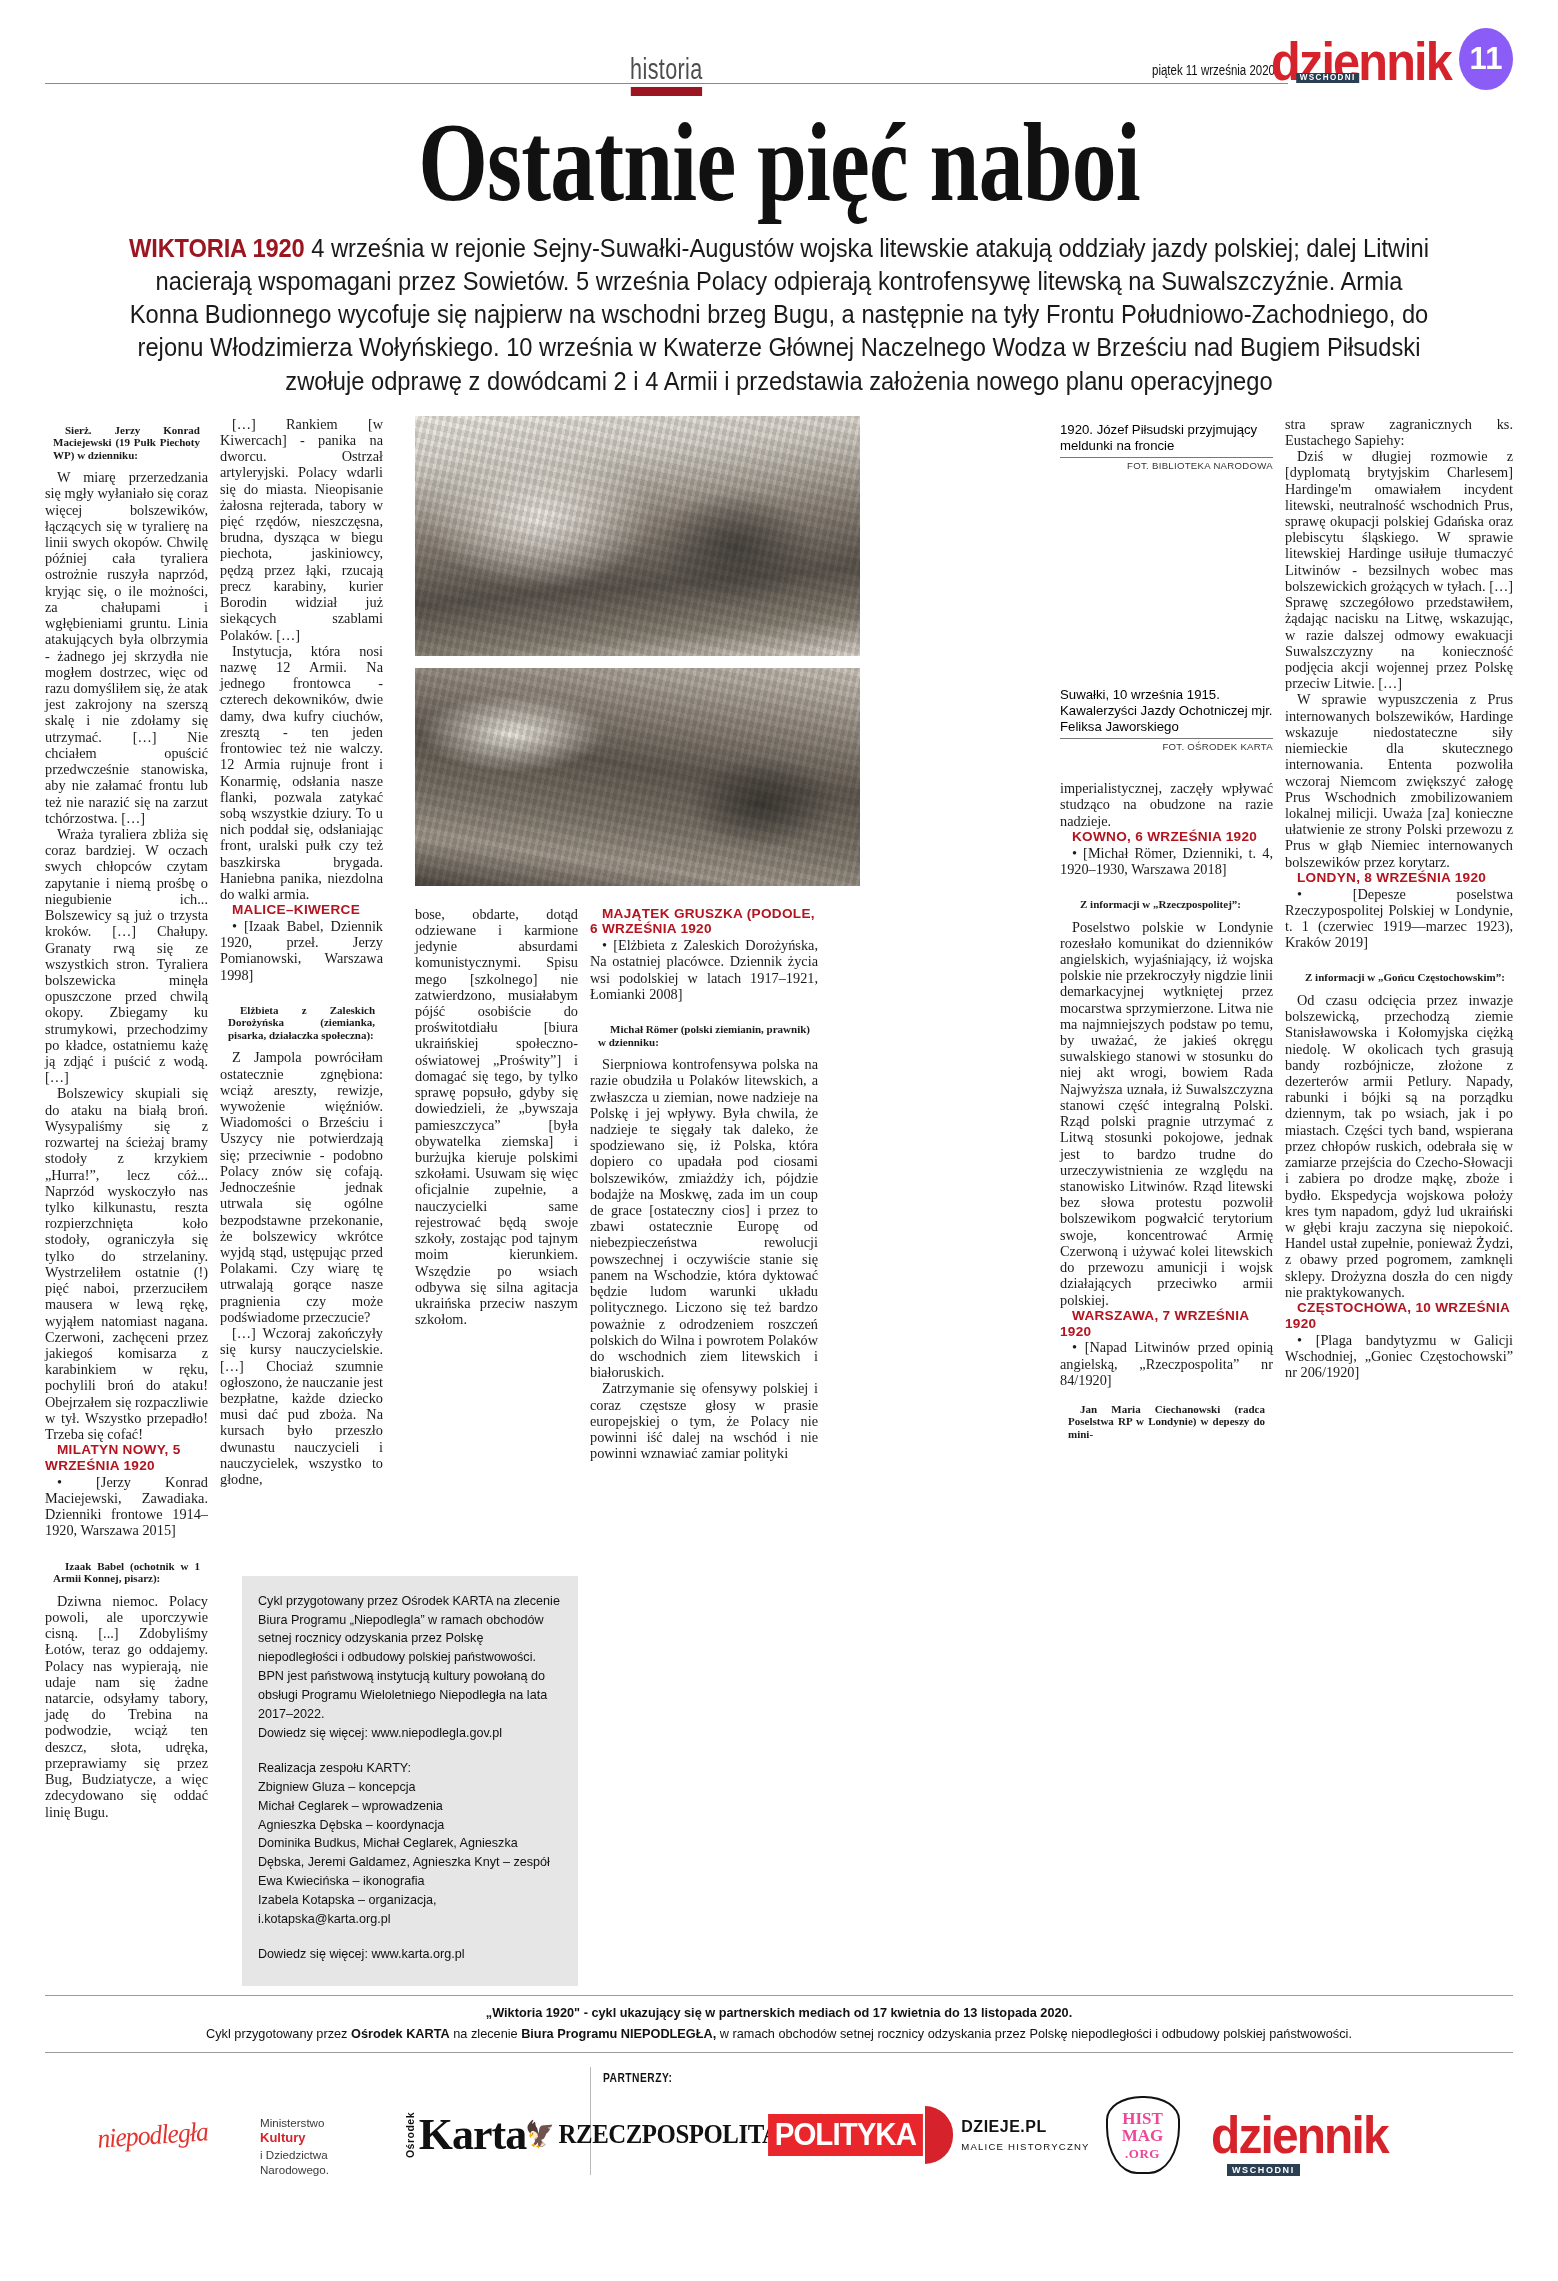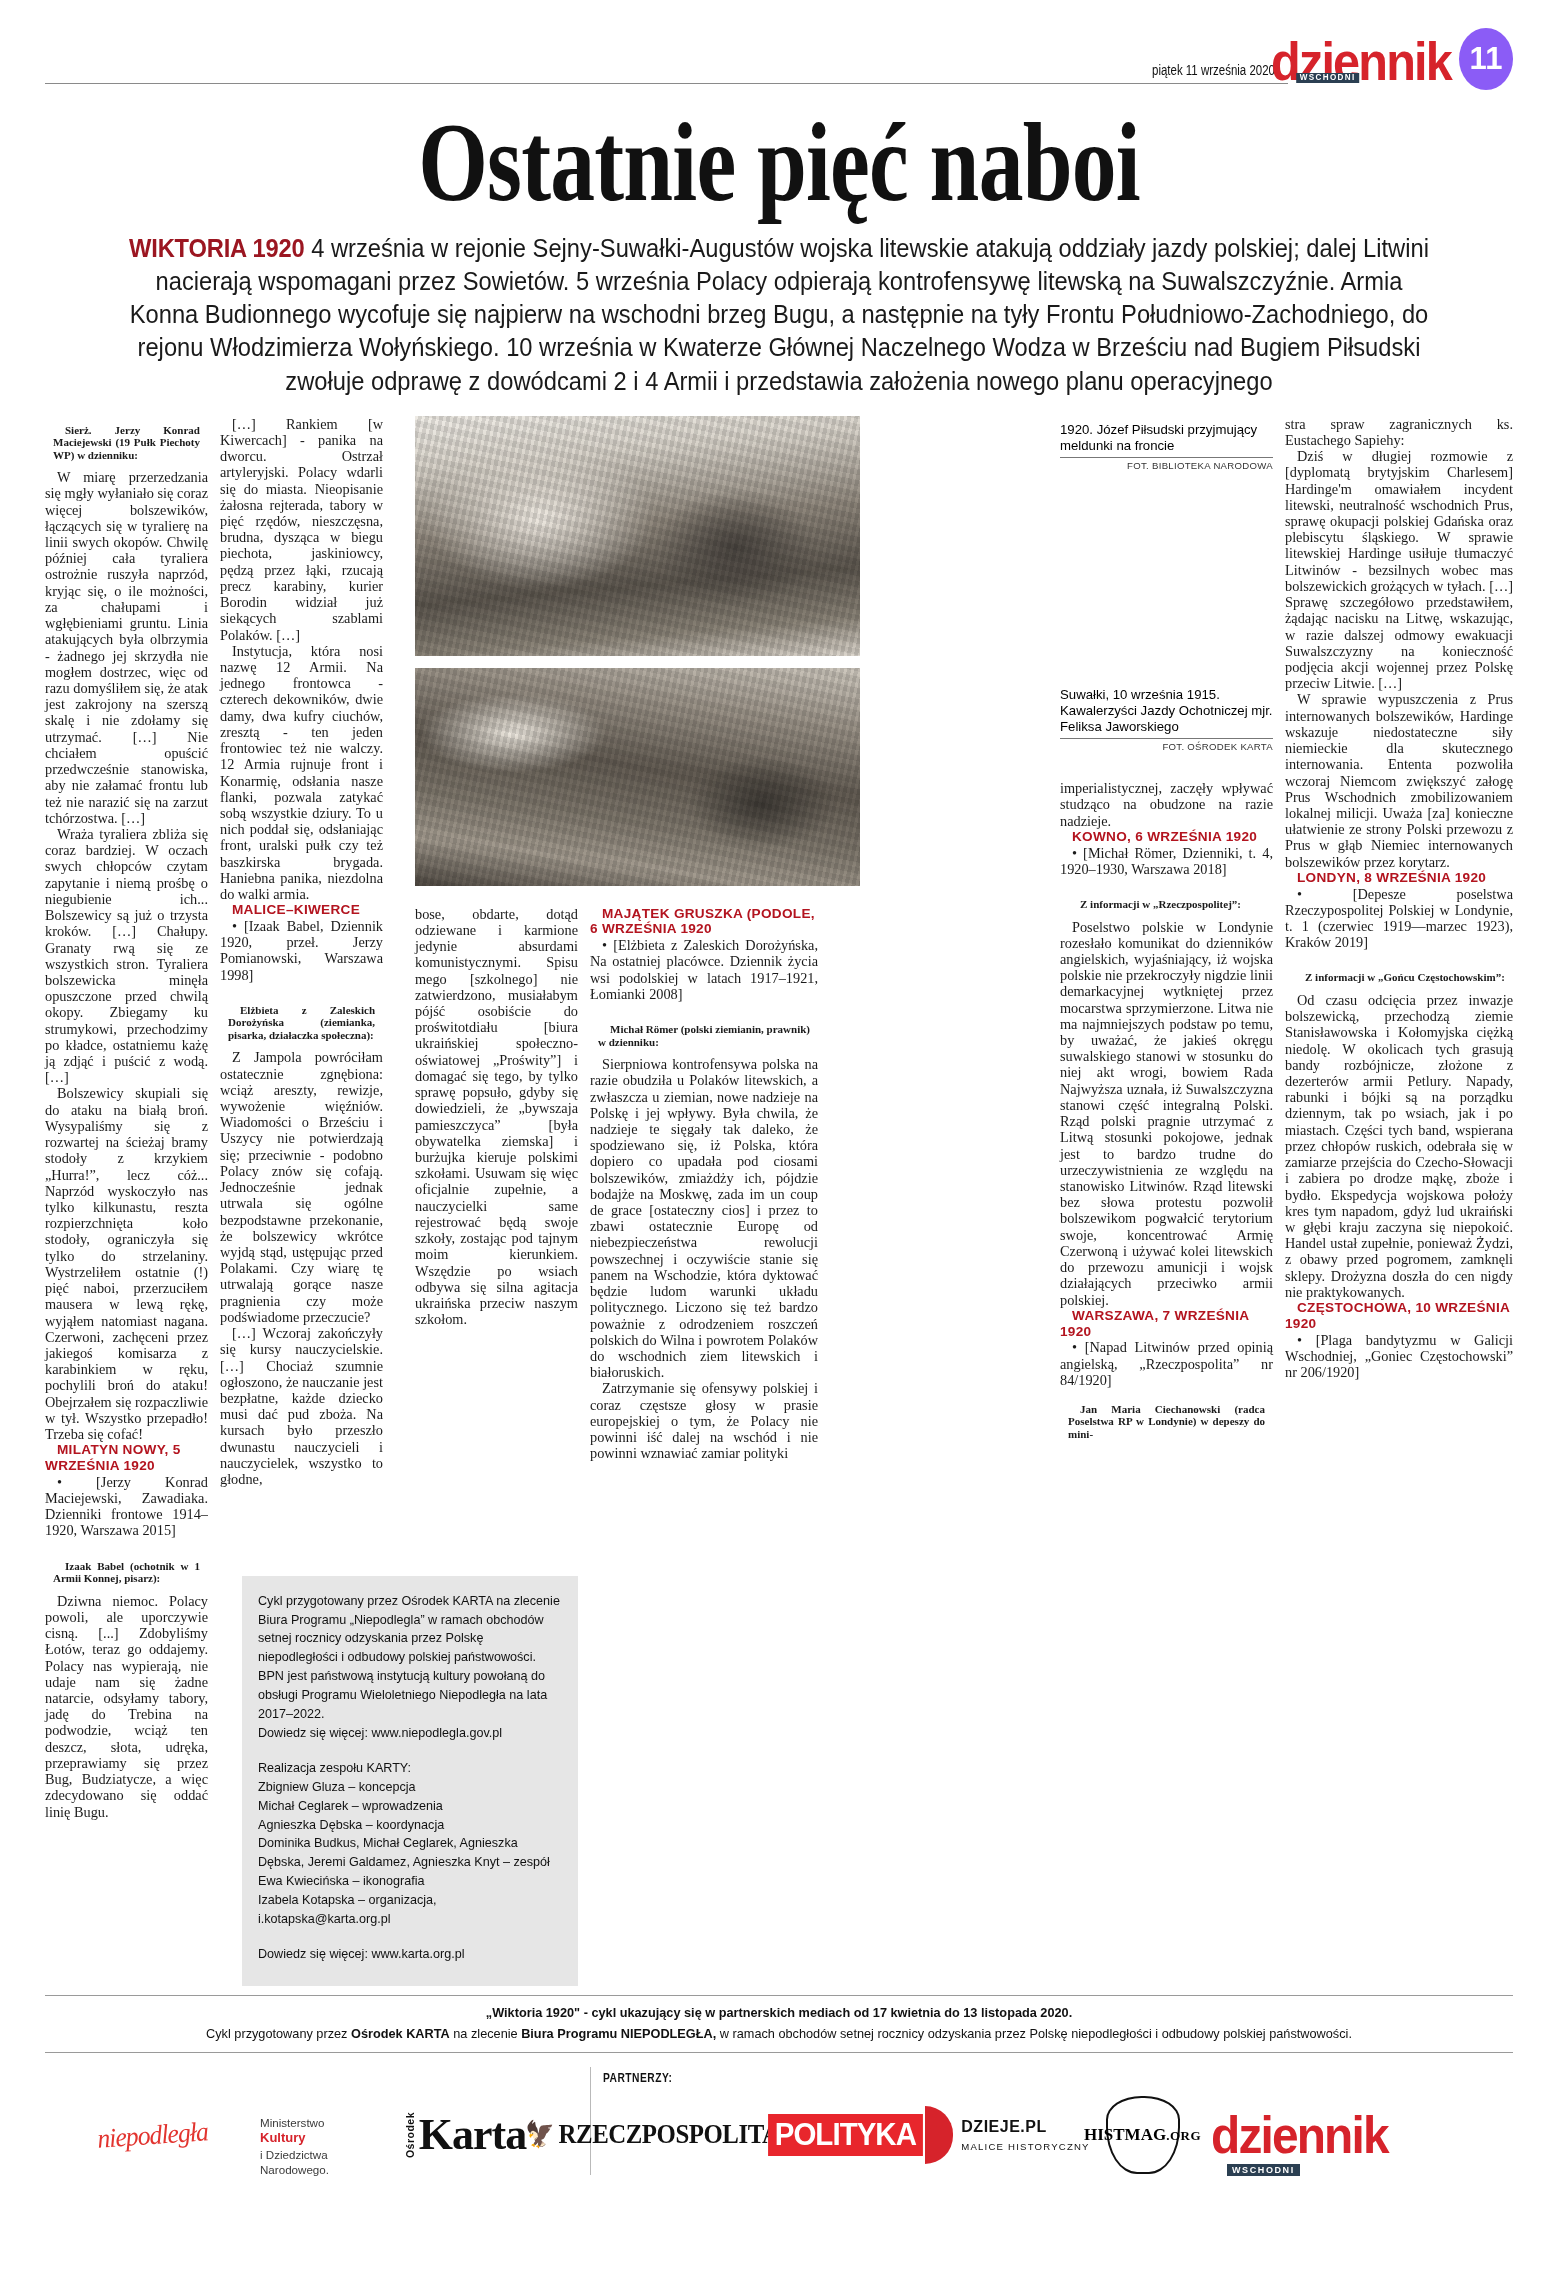--- a/index.html
+++ b/index.html
@@ -362,23 +362,23 @@
   .lg-dzieje .txt b{font-size:16px;letter-spacing:.5px;display:block;}
   .lg-dzieje .txt i{font-style:normal;font-size:9.6px;letter-spacing:1.2px;display:block;margin-top:5px;}
   .lg-histmag{
     width:105px;
     display:flex;align-items:center;justify-content:center;
   }
   .hm-shield{
     width:70px;height:74px;
     border:2px solid #111;
     border-radius:48% 48% 42% 42%/30% 30% 60% 60%;
-    display:flex;align-items:center;justify-content:center;
-    font-family:"Liberation Serif", serif;
-    font-weight:bold;font-size:17px;line-height:1.02;color:#000000;
+    display:flex;flex-direction:column;align-items:center;justify-content:center;
+    font-family:"Liberation Serif", serif;
+    font-weight:bold;font-size:17px;line-height:1.02;color:#ec4899;
   }
   .hm-shield em{font-style:normal;font-size:13px;letter-spacing:.5px;margin-top:2px;}
   .lg-dziennik{
     width:225px;position:relative;
   }
   .lg-dziennik .nm{
     font-family:"Liberation Sans", sans-serif;
     font-weight:bold;font-size:52px;color:#d6232b;letter-spacing:-2px;
     transform:scaleX(.92);transform-origin:left center;display:block;
   }
@@ -388,20 +388,23 @@
     font-size:9px;font-weight:bold;letter-spacing:1.6px;padding:1px 5px;
   }
 </style>
 </head>
 <body>
 
 <div class="page">
 
   <div class="masthead">
     <div class="mast-rule"></div>
+    <div class="mast-section">
+      <span>historia</span>
+    </div>
     <div class="mast-date">piątek 11 września 2020</div>
     <div class="logo-wrap">
       <div class="dz-logo">
         <span>dziennik</span>
         <span class="dz-sub">WSCHODNI</span>
       </div>
       <div class="page-num">11</div>
     </div>
   </div>
 

